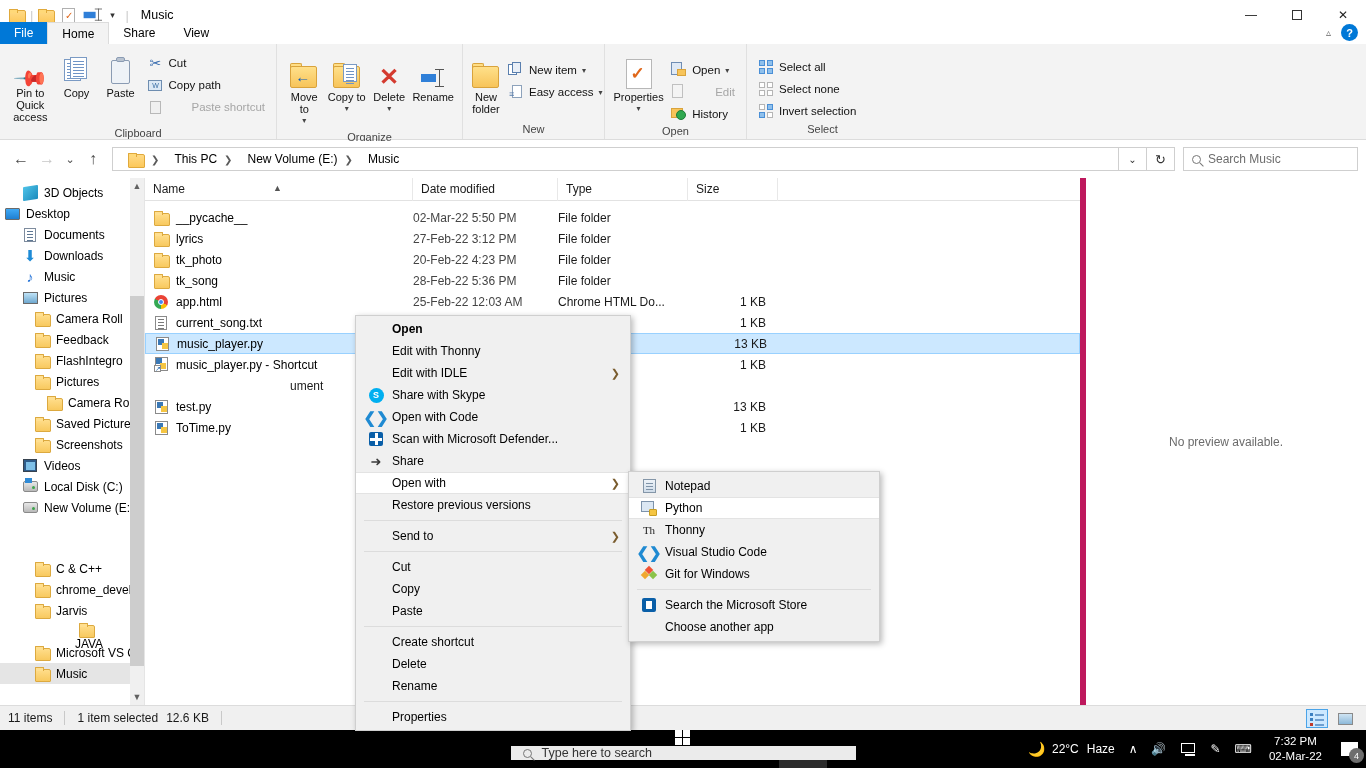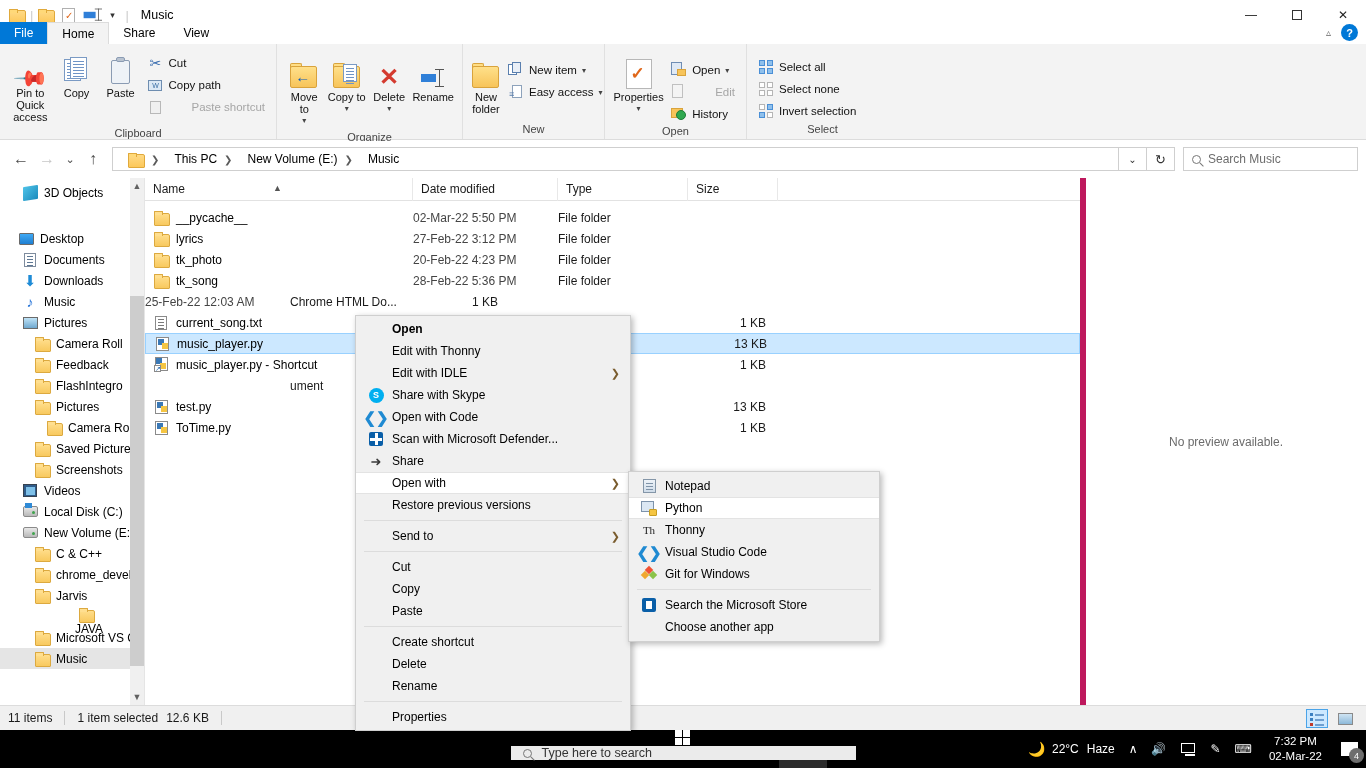--- a/index.html
+++ b/index.html
@@ -662,21 +662,21 @@
   <div class="content">
 
     <div class="navpane">
       <div id="nav-items">
           <div class="nav-item" style="padding-left: 22px;">
             <span class="nav-ico">
               <span class="i-3d"></span>
             </span>
             <span>3D Objects</span>
           </div>
-          <div class="nav-item" style="padding-left: 18px; margin-top: 25px;">
+          <div class="nav-item" style="padding-left: 4px;">
             <span class="nav-ico">
               <span class="i-desktop"></span>
             </span>
             <span>Desktop</span>
           </div>
           <div class="nav-item" style="padding-left: 22px;">
             <span class="nav-ico">
               <span class="i-doc"></span>
             </span>
             <span>Documents</span>
@@ -752,21 +752,21 @@
               <span class="i-diskc"></span>
             </span>
             <span>Local Disk (C:)</span>
           </div>
           <div class="nav-item" style="padding-left: 22px;">
             <span class="nav-ico">
               <span class="i-disk"></span>
             </span>
             <span>New Volume (E:)</span>
           </div>
-          <div class="nav-item" style="padding-left: 34px;">
+          <div class="nav-item" style="padding-left: 34px; margin-top: 40px;">
             <span class="nav-ico">
               <span class="i-folder"></span>
             </span>
             <span>C &amp; C++</span>
           </div>
           <div class="nav-item" style="padding-left: 34px;">
             <span class="nav-ico">
               <span class="i-folder"></span>
             </span>
             <span>chrome_develo</span>
@@ -852,20 +852,26 @@
               <span class="fr-ico">
                 <span class="i-folder"></span>
               </span>
               <span>tk_song</span>
             </div>
             <div class="fr-date">28-Feb-22 5:36 PM</div>
             <div class="fr-type">File folder</div>
             <div class="fr-size"></div>
           </div>
           <div class="filerow">
+            <div class="fr-name">
+              <span class="fr-ico">
+                <span class="i-chrome"></span>
+              </span>
+              <span>app.html</span>
+            </div>
             <div class="fr-date">25-Feb-22 12:03 AM</div>
             <div class="fr-type">Chrome HTML Do...</div>
             <div class="fr-size">1 KB</div>
           </div>
           <div class="filerow">
             <div class="fr-name">
               <span class="fr-ico">
                 <span class="i-txt"></span>
               </span>
               <span>current_song.txt</span>

